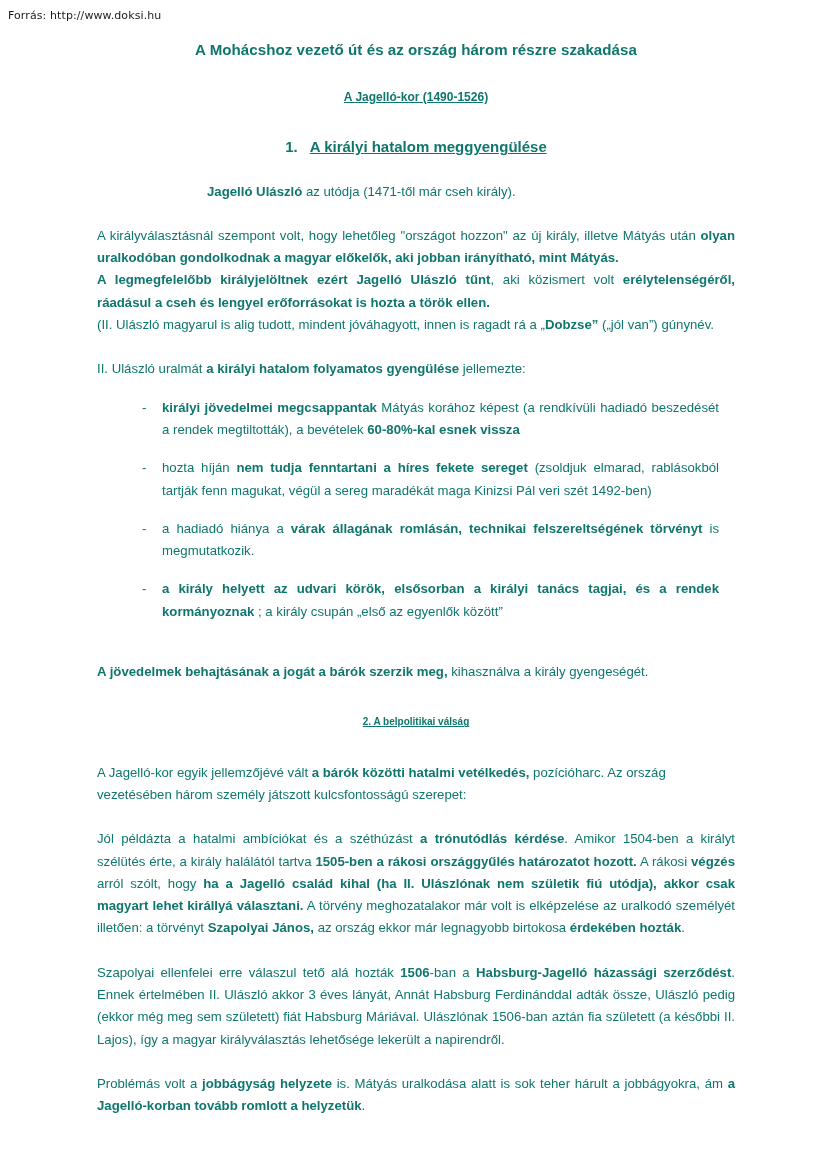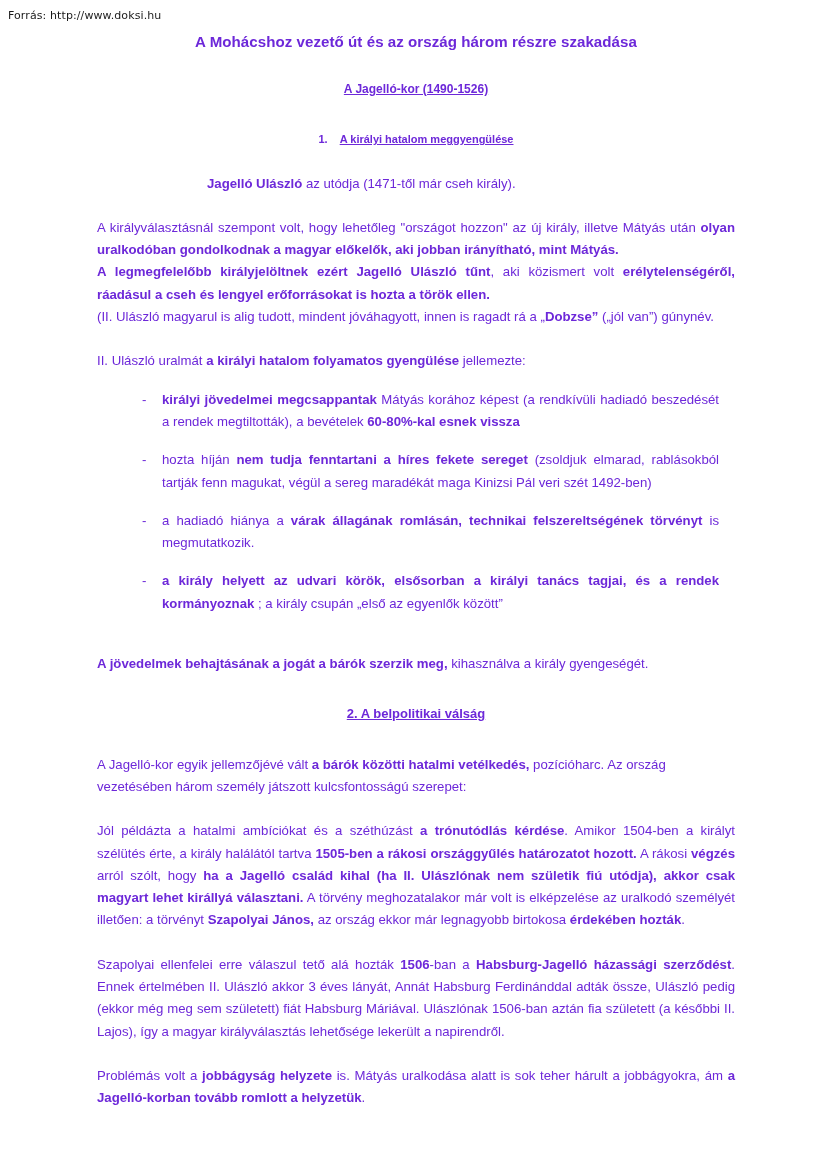--- a/index.html
+++ b/index.html
@@ -32,25 +32,25 @@
     font-size: 11px;
     letter-spacing: 0.1px;
     color: #1a1a1a;
     white-space: nowrap;
   }
 
   
   .content {
     position: absolute;
     left: 97px;
-    top: 32px;
+    top: 40px;
     width: 638px;
     font-size: 13.2px;
     line-height: 22.3px;
-    color: #6d28d9;
+    color: #0f766e;
   }
 
   .title-main {
     text-align: center;
     font-weight: bold;
     font-size: 15.1px;
     line-height: 20px;
     margin: 0 0 4px 0;
     letter-spacing: 0.05px;
   }
@@ -59,30 +59,30 @@
     text-align: center;
     font-weight: bold;
     font-size: 12px;
     margin: 26px 0 0 0;
   }
   .title-sub span.u { text-decoration: underline; }
 
   .heading-num {
     text-align: center;
     font-weight: bold;
-    font-size: 11px;
+    font-size: 15px;
     margin: 28px 0 0 0;
   }
   .heading-num .num { text-decoration: none; margin-right: 12px; }
   .heading-num .u { text-decoration: underline; }
 
   .heading-center {
     text-align: center;
     font-weight: bold;
-    font-size: 13px;
+    font-size: 10px;
     margin: 0;
   }
   .heading-center .u { text-decoration: underline; }
 
   p.para {
     margin: 0;
     text-align: justify;
     text-justify: inter-word;
   }
   p.para.left { text-align: left; }

